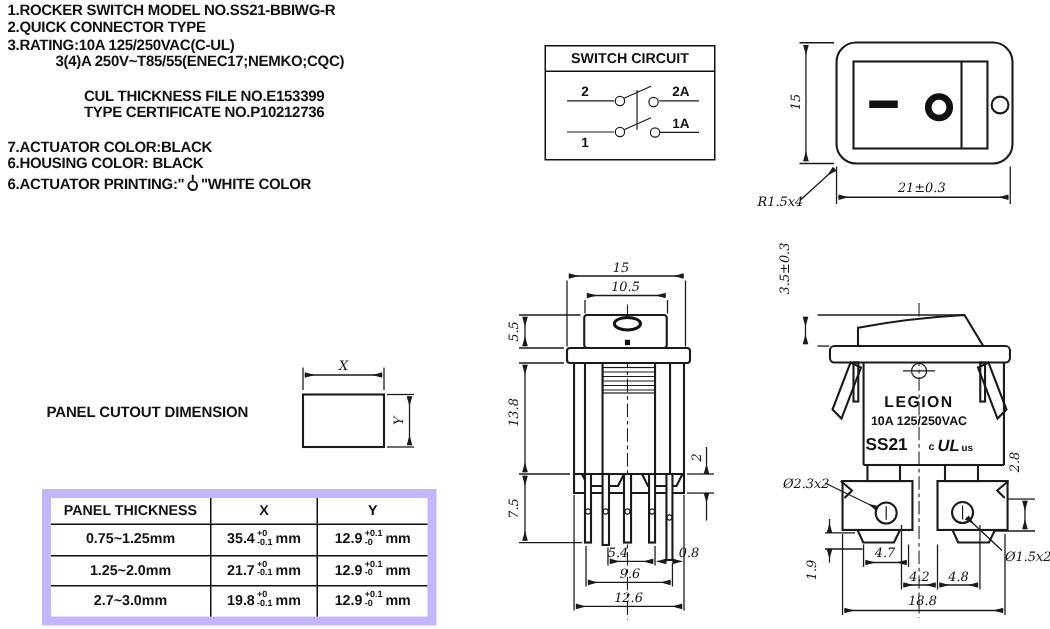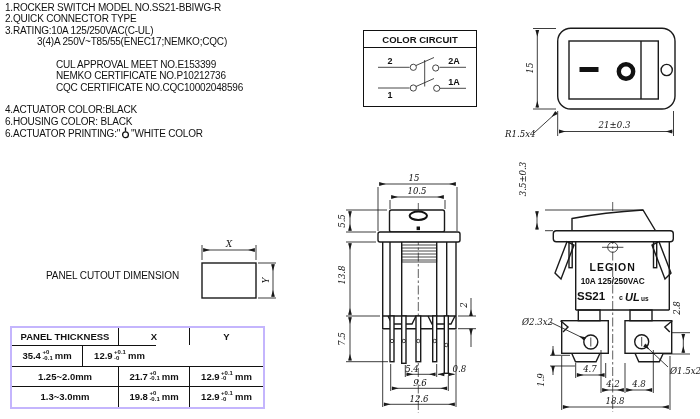--- a/index.html
+++ b/index.html
@@ -1,43 +1,43 @@
 <!DOCTYPE html>
 <html><head>
 <meta charset="utf-8">
 <style>
   html,body{margin:0;padding:0;background:#fff;}
   .canvas{position:relative;width:700px;height:419px;background:#ffffff;overflow:hidden;
           font-family:"Liberation Sans",sans-serif;color:#111;}
   .abs{position:absolute;}
   
-  .notes{left:5px;top:2px;width:345px;font-size:10px;font-weight:normal;line-height:11.45px;letter-spacing:-0.2px;}
+  .notes{left:5px;top:2px;width:345px;font-size:10px;font-weight:bold;line-height:11.45px;letter-spacing:-0.2px;}
   .nline{white-space:nowrap;}
   .ind1{padding-left:32px;}
   .ind2{padding-left:51px;}
   .spacer{height:11px;}
   .psym{vertical-align:-2px;margin:0 1px;}
   
   .circuit-box{left:363px;top:30px;width:112px;height:75px;border:1.6px solid #111;}
   .circuit-title{height:16px;line-height:17px;text-align:center;font-size:9.5px;font-weight:bold;
                  border-bottom:1.4px solid #111;letter-spacing:0;}
   
   svg{overflow:visible;}
   .obj{stroke:#1a1a1a;stroke-width:1.4;fill:none;}
   .objw{stroke:#1a1a1a;stroke-width:1.4;fill:#fff;}
   .thin{stroke:#1a1a1a;stroke-width:0.8;fill:none;}
   .diml{stroke:#1a1a1a;stroke-width:0.85;fill:none;}
   .cl{stroke:#1a1a1a;stroke-width:0.7;fill:none;stroke-dasharray:9 2.5 2.5 2.5;}
   .dimt{font-family:"DejaVu Serif",serif;font-style:italic;font-size:8.6px;fill:#111;}
   .lblb{font-family:"Liberation Sans",sans-serif;font-weight:bold;fill:#111;}
   .mk{fill:#1a1a1a;stroke:none;}
   
-  .cutout-title{left:46px;top:270px;font-size:10px;font-weight:normal;letter-spacing:-0.1px;}
+  .cutout-title{left:31px;top:270px;font-size:10px;font-weight:bold;letter-spacing:-0.1px;}
   
-  .spec-table{left:10px;top:326px;border:2px solid #c4b5fd;font-size:9.5px;font-weight:bold;}
+  .spec-table{left:28px;top:326px;border:6px solid #c4b5fd;font-size:9.5px;font-weight:bold;}
   .tr{display:flex;}
   .td{display:flex;align-items:center;justify-content:center;white-space:nowrap;}
   .c1{width:106px;} .c2{width:70px;} .c3{width:73px;}
   .th .td{height:17px;}
   .tr:not(.th) .td{height:19.5px;}
   .td + .td{border-left:1.5px solid #111;}
   .tr + .tr .td{border-top:1.5px solid #111;}
   .tol{display:inline-flex;flex-direction:column;font-size:6px;line-height:5.6px;margin:0 1px 0 1.5px;font-weight:bold;}
   .unit{margin-left:1px;}
 </style>
@@ -45,36 +45,35 @@
 <body>
 
 <div class="canvas">
 
   <div class="abs notes">
     <div class="nline">1.ROCKER SWITCH MODEL NO.SS21-BBIWG-R</div>
     <div class="nline">2.QUICK CONNECTOR TYPE</div>
     <div class="nline">3.RATING:10A 125/250VAC(C-UL)</div>
     <div class="nline ind1">3(4)A 250V~T85/55(ENEC17;NEMKO;CQC)</div>
     <div class="spacer"></div>
-    <div class="nline ind2">CUL APPROVAL MEET NO.E153399</div>
-    <div class="nline ind2">NEMKO CERTIFICATE NO.P10212736</div>
-    <div class="nline ind2">CQC CERTIFICATE NO.CQC10002048596</div>
+    <div class="nline ind2">CUL THICKNESS FILE NO.E153399</div>
+    <div class="nline ind2">TYPE CERTIFICATE NO.P10212736</div>
     <div class="spacer"></div>
-    <div class="nline">4.ACTUATOR COLOR:BLACK</div>
+    <div class="nline">7.ACTUATOR COLOR:BLACK</div>
     <div class="nline">6.HOUSING COLOR: BLACK</div>
     <div class="nline"><span>6.ACTUATOR PRINTING:"</span><svg class="psym" width="9" height="12" viewBox="0 0 9 12">
           <g stroke="#111" stroke-width="1.3" fill="none">
             <line x1="4.5" y1="0.5" x2="4.5" y2="4.5"></line>
             <circle cx="4.5" cy="7.8" r="2.9"></circle>
           </g>
         </svg><span>"WHITE COLOR</span></div>
   </div>
 
   <div class="abs circuit-box">
-    <div class="circuit-title">COLOR CIRCUIT</div>
+    <div class="circuit-title">SWITCH CIRCUIT</div>
     <svg width="112" height="57" viewBox="0 0 112 57">
       <g class="thin" stroke-width="1">
         <line x1="14" y1="19.3" x2="45.5" y2="19.3"></line>
         <line x1="75.5" y1="19.3" x2="102" y2="19.3"></line>
         <line x1="14" y1="40" x2="45.5" y2="40"></line>
         <line x1="76" y1="40.3" x2="102" y2="40.3"></line>
         <line x1="52" y1="17.5" x2="70" y2="9.5"></line>
         <line x1="52" y1="38.5" x2="70" y2="30.5"></line>
         <line x1="60.7" y1="12" x2="60.7" y2="38.5"></line>
       </g>
@@ -341,20 +340,21 @@
     <text class="dimt" transform="rotate(-90 78.5 45.5)" x="78.5" y="45.5" text-anchor="middle">Y</text>
   </svg>
 
   <div class="abs spec-table">
     <div class="tr th">
       <div class="td c1">PANEL THICKNESS</div>
       <div class="td c2">X</div>
       <div class="td c3">Y</div>
     </div>
     <div class="tr">
+      <div class="td c1">0.75~1.25mm</div>
       <div class="td c2">
           <span>35.4</span>
           <span class="tol">
             <span>+0</span>
             <span>-0.1</span>
           </span>
           <span class="unit">mm</span>
         </div>
       <div class="td c3">
           <span>12.9</span>
@@ -378,21 +378,21 @@
       <div class="td c3">
           <span>12.9</span>
           <span class="tol">
             <span>+0.1</span>
             <span>-0</span>
           </span>
           <span class="unit">mm</span>
         </div>
     </div>
     <div class="tr">
-      <div class="td c1">1.3~3.0mm</div>
+      <div class="td c1">2.7~3.0mm</div>
       <div class="td c2">
           <span>19.8</span>
           <span class="tol">
             <span>+0</span>
             <span>-0.1</span>
           </span>
           <span class="unit">mm</span>
         </div>
       <div class="td c3">
           <span>12.9</span>

